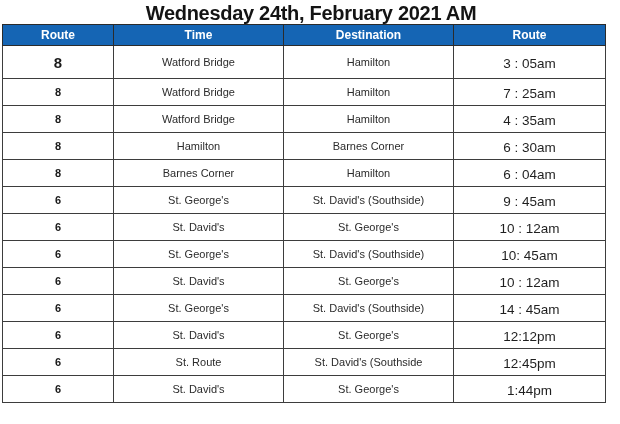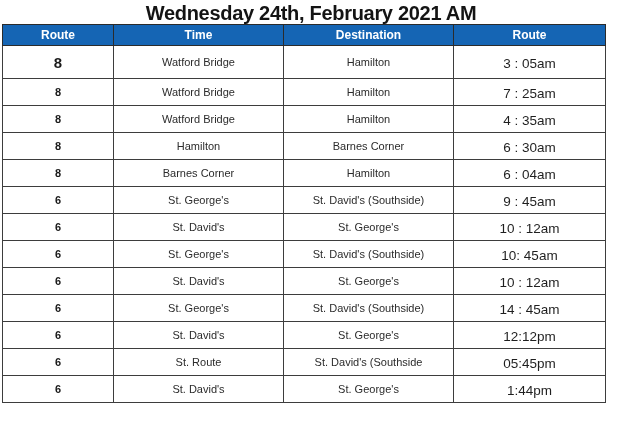--- a/index.html
+++ b/index.html
@@ -156,21 +156,21 @@
         <tr>
       <td class="route-cell">6</td>
       <td class="from-cell">St. David's</td>
       <td class="destination-cell">St. George's</td>
       <td class="time-cell">12:12pm</td>
     </tr>
         <tr>
       <td class="route-cell">6</td>
       <td class="from-cell">St. Route</td>
       <td class="destination-cell">St. David's (Southside</td>
-      <td class="time-cell">05:45pm</td>
+      <td class="time-cell">12:45pm</td>
     </tr>
         <tr>
       <td class="route-cell">6</td>
       <td class="from-cell">St. David's</td>
       <td class="destination-cell">St. George's</td>
       <td class="time-cell">1:44pm</td>
     </tr>
       </tbody>
   </table>
 

